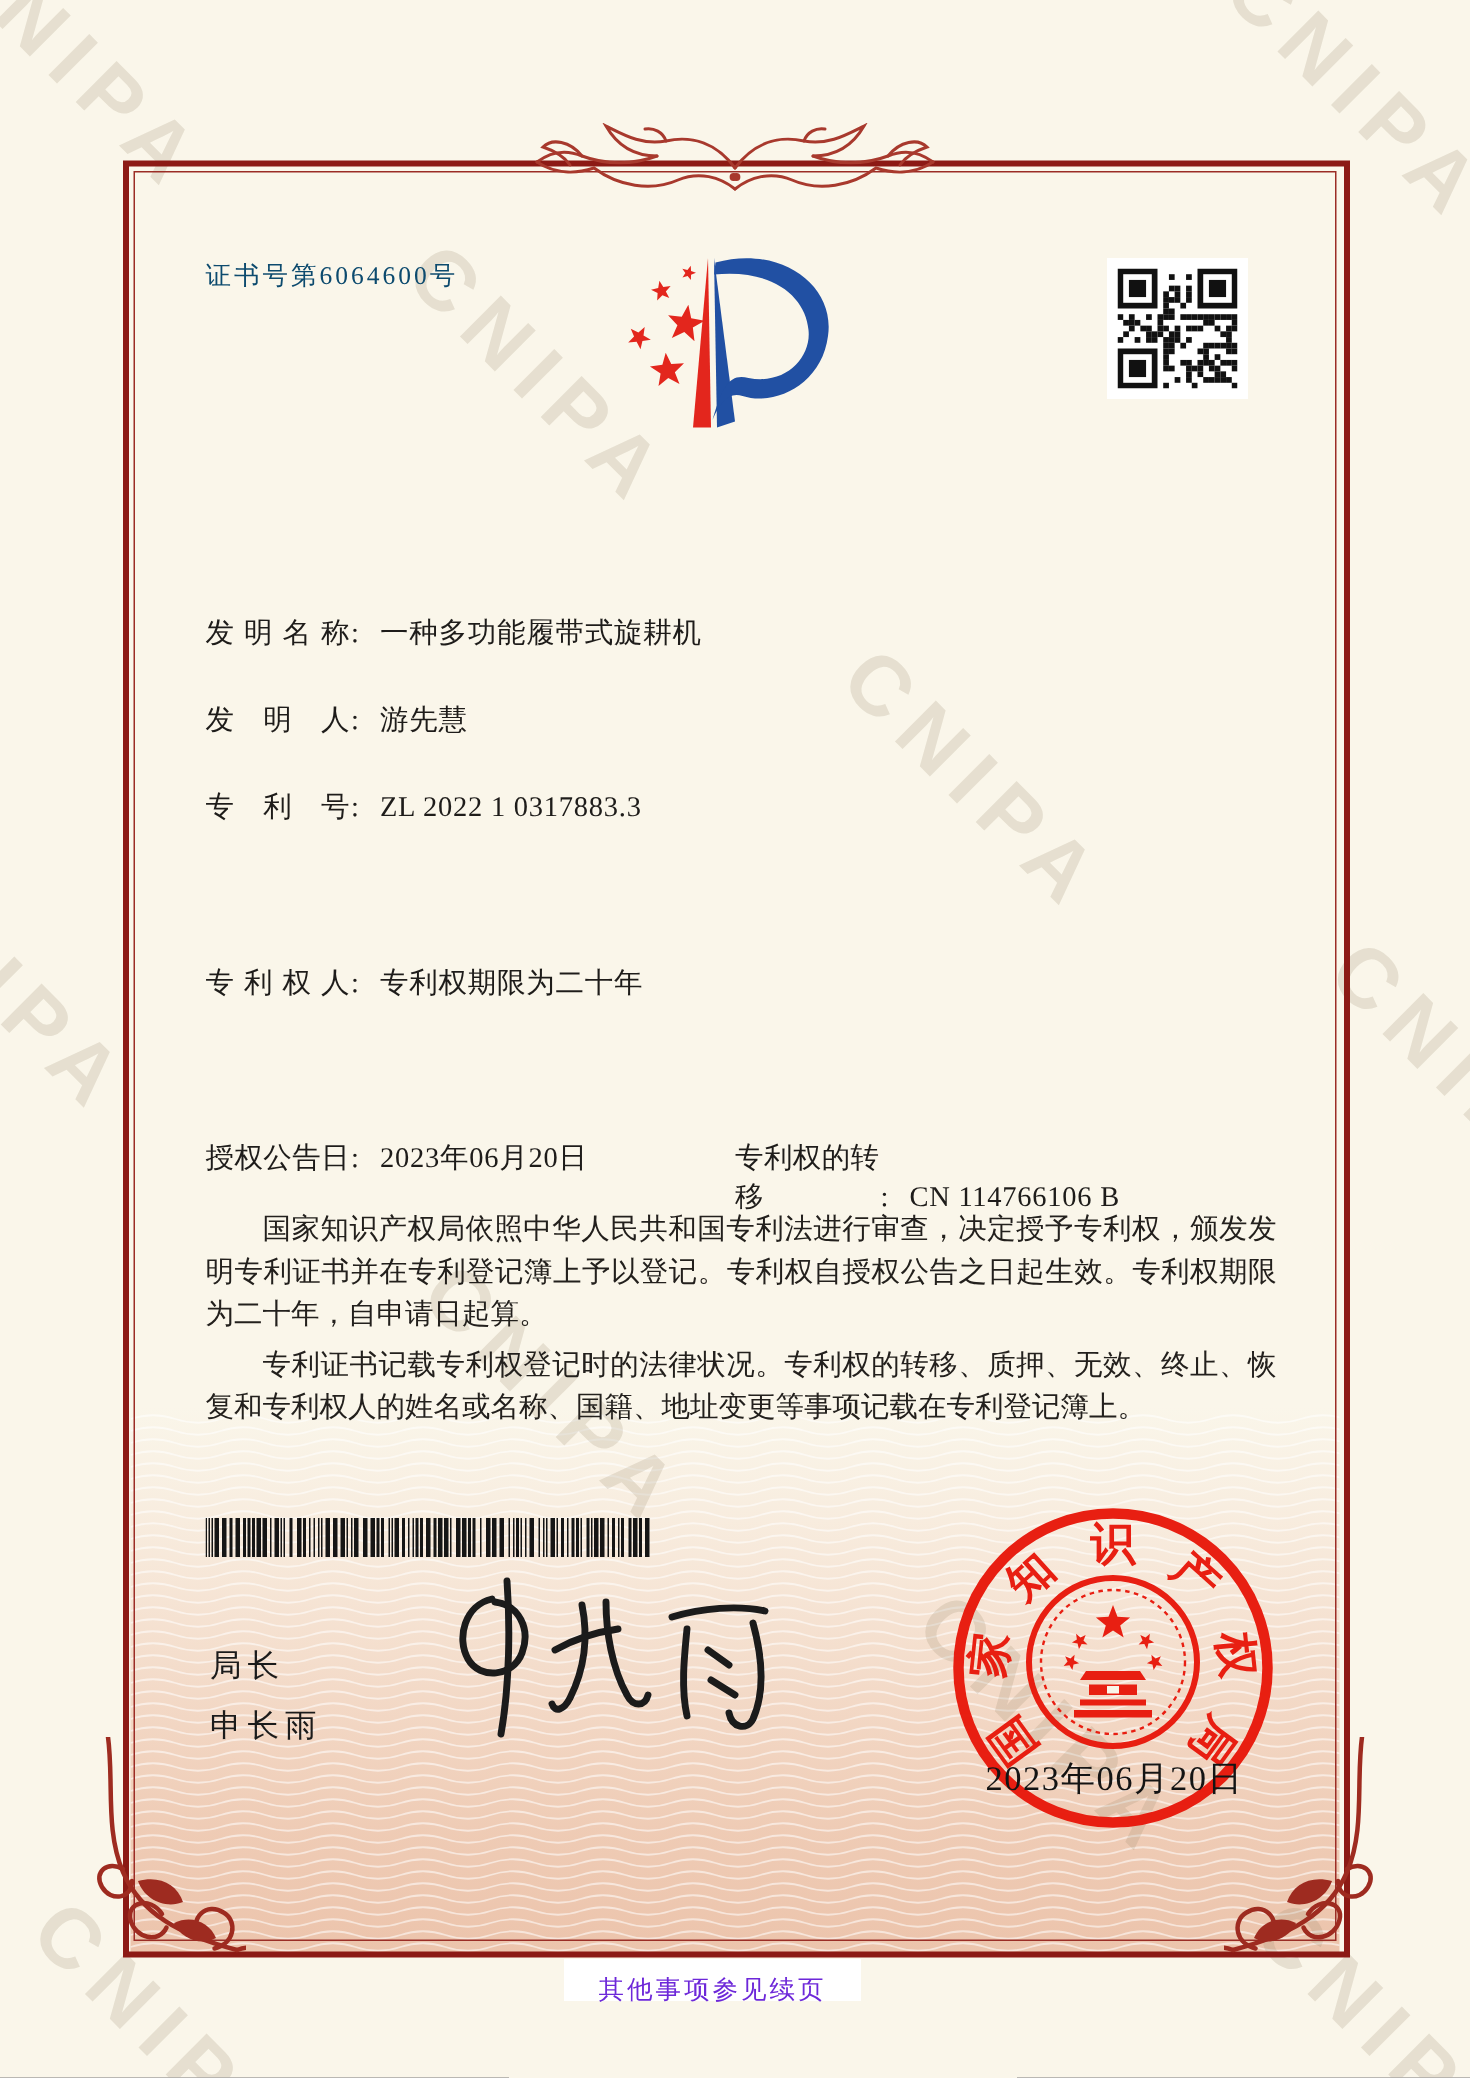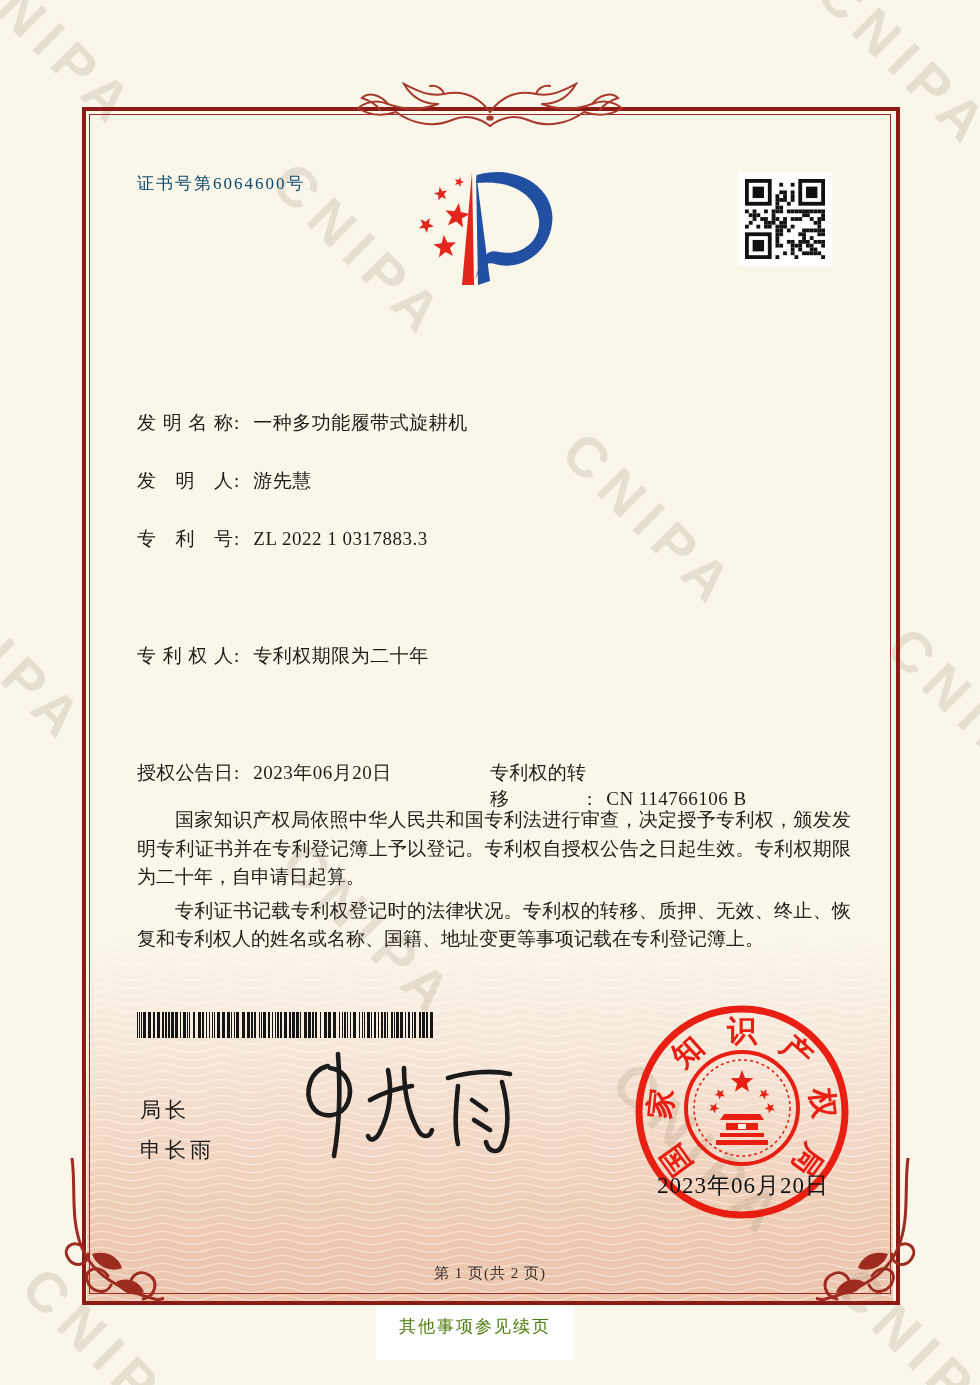--- a/index.html
+++ b/index.html
@@ -55,22 +55,22 @@
   .dir-title,.dir-name{position:absolute;left:140px;z-index:3;
     font-family:Liberation Serif, serif;font-size:21px;letter-spacing:4px;color:#1b1b1b;}
   .dir-title{top:1096px}
   .dir-name{top:1136px}
   .signature{position:absolute;left:292px;top:1048px;z-index:3;}
   .seal{position:absolute;left:632px;top:1002px;z-index:4;opacity:.97;}
   .seal-date{position:absolute;left:637px;top:1170px;width:212px;text-align:center;
     font-size:23px;letter-spacing:1px;color:#141414;z-index:5;}
   .page-num{position:absolute;left:82px;top:1264px;width:816px;text-align:center;
     font-size:15px;letter-spacing:1px;color:#33302c;z-index:3;}
-  .note-box{position:absolute;left:376px;top:1306px;width:198px;height:54px;background:#ffffff;
-    text-align:center;line-height:42px;font-size:17px;letter-spacing:2px;color:#4d7c0f;z-index:3;}
+  .note-box{position:absolute;left:376px;top:1306px;width:198px;height:28px;background:#ffffff;
+    text-align:center;line-height:42px;font-size:17px;letter-spacing:2px;color:#6d28d9;z-index:3;}
   
   .orn-top{position:absolute;left:352px;top:82px;z-index:4;}
   .flourish-l{position:absolute;left:64px;top:1158px;z-index:4;}
   .flourish-r{position:absolute;left:816px;top:1158px;z-index:4;}
 </style>
 </head>
 <body>
 
 <div class="page">
 
@@ -468,16 +468,15 @@
       <path d="M68,134 C62,120 74,110 85,117 C95,123 92,138 79,141"></path>
       <path d="M94,142 C104,138 110,142 112,150"></path>
       <path d="M28,96 C42,92 54,98 58,110 C46,115 32,108 28,96 Z" fill="#9e2b20" stroke="none"></path>
       <path d="M52,124 C64,118 76,124 80,134 C70,140 56,134 52,124 Z" fill="#9e2b20" stroke="none"></path>
     </g>
   </svg>
   <svg class="flourish-r" width="100" height="152" viewBox="0 0 100 152">
     <use href="#flr" transform="translate(100 0) scale(-1 1)"></use>
   </svg>
 
-  <div class="page-num">第 1 页(共 2 页)</div>
   <div class="note-box">其他事项参见续页</div>
 
 </div>
 
 </body></html>

